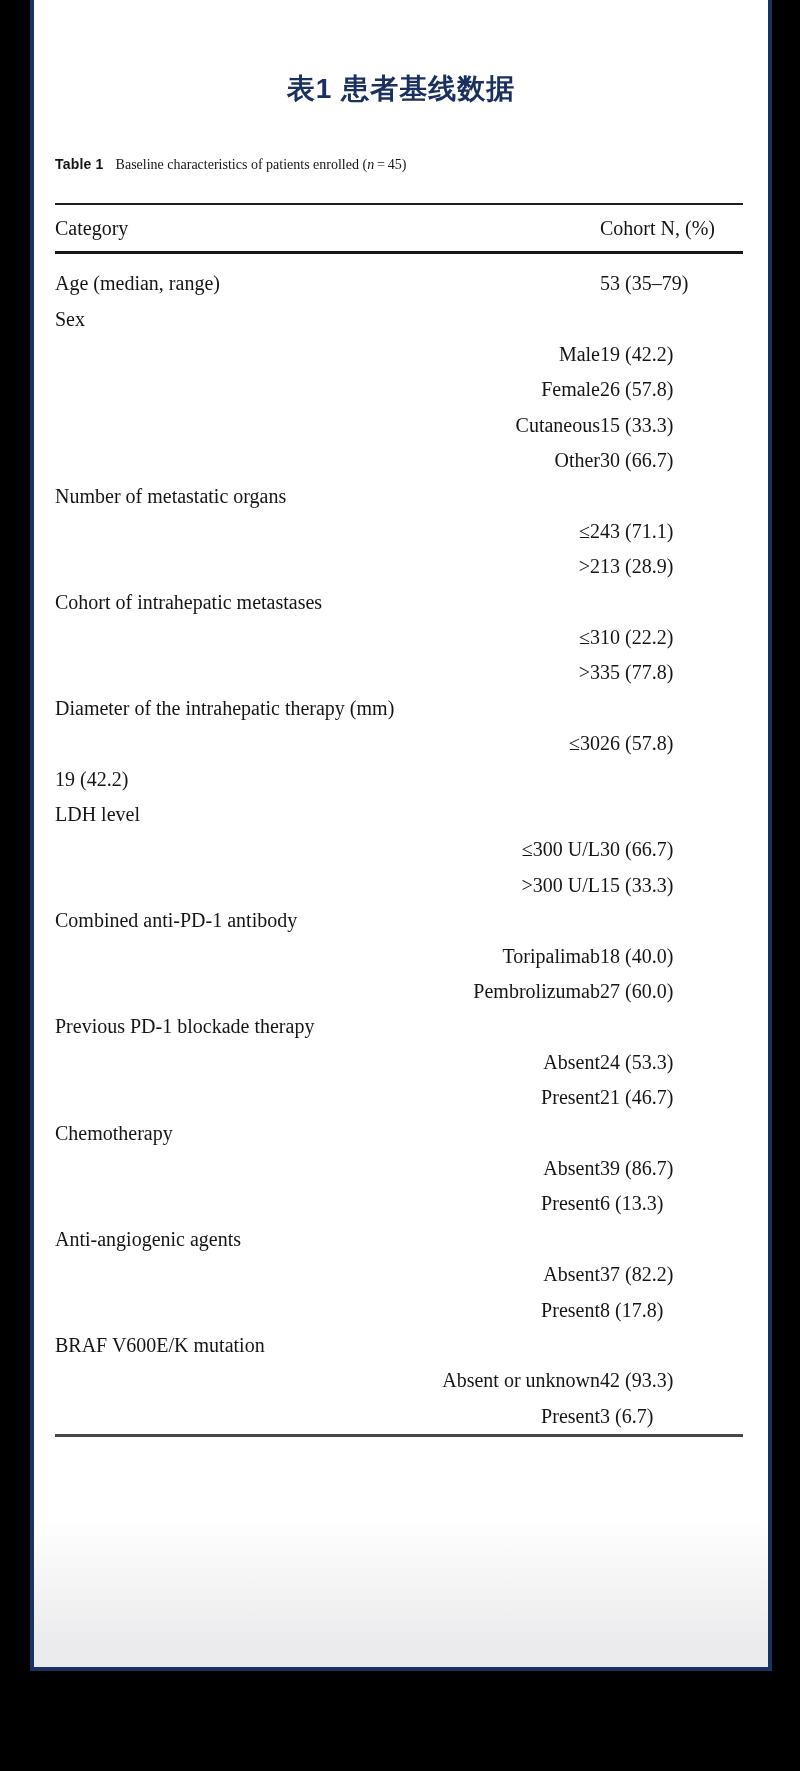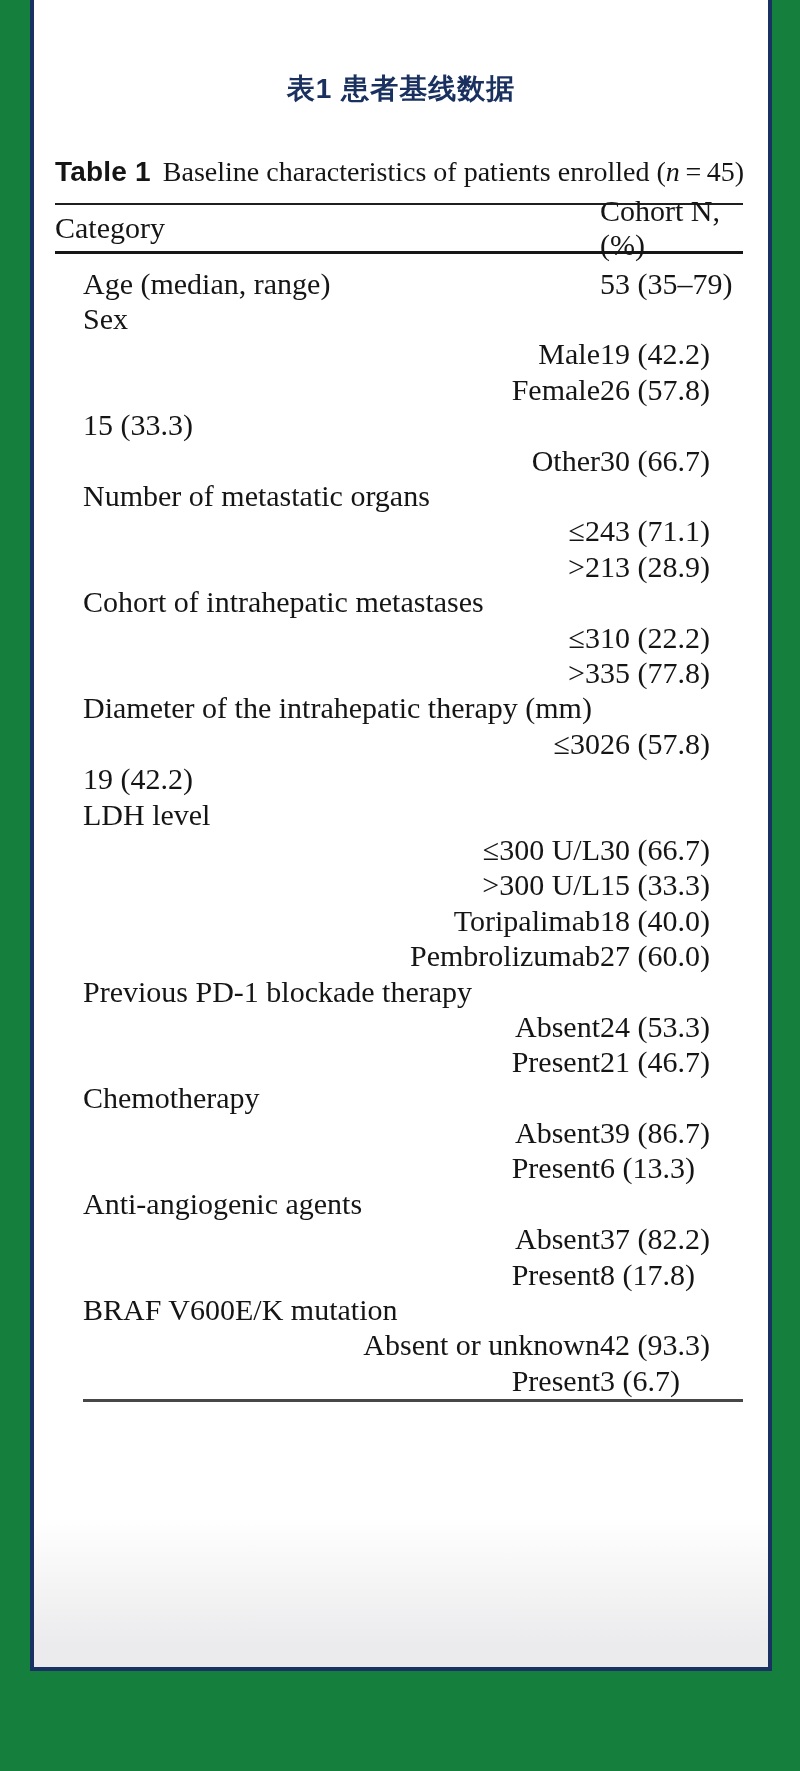--- a/index.html
+++ b/index.html
@@ -4,21 +4,21 @@
 <style>
   html, body {
     margin: 0;
     padding: 0;
     background: #ffffff;
   }
   .page {
     position: relative;
     width: 800px;
     height: 1771px;
-    background: #15803d;
+    background: #000000;
     overflow: hidden;
     font-family: "Liberation Serif", "DejaVu Serif", serif;
     color: #151515;
   }
   .card {
     position: absolute;
     left: 30px;
     top: -6px;
     width: 734px;          
     height: 1669px;        
@@ -46,51 +46,50 @@
     font-weight: bold;
     font-size: 28px;
     letter-spacing: 1px;
     color: #1a3160;
   }
   .caption {
     position: absolute;
     top: 158px;
     left: 21px;
     width: 692px;
-    font-size: 28px;
+    font-size: 14px;
     white-space: nowrap;
   }
   .caption .cap-label {
     font-family: "Liberation Sans", "DejaVu Sans", sans-serif;
     font-weight: bold;
     margin-right: 12px;
     letter-spacing: 0.2px;
   }
   .caption .it { font-style: italic; }
 
   .ptable {
     position: absolute;
     top: 205px;
     left: 21px;
     width: 688px;
     border-top: 2.5px solid #1f1f1f;
-    font-size: 30px;
+    font-size: 20px;
   }
   .thead {
     display: flex;
     align-items: center;
     height: 46px;
     border-bottom: 3px solid #161616;
   }
   .thead .col-cat { flex: 1; }
   .thead .col-val { width: 143px; }
   .tbody {
     padding-top: 12px;
     border-bottom: 3px solid #474747;
-    margin-left: 28px;
   }
   .trow {
     display: flex;
     align-items: center;
     height: 35.4px;
   }
   .trow .tlabel { flex: 1; }
   .trow.indent .tlabel { padding-left: 13px; text-align: right; }
   .trow .tvalue { width: 143px; }
 </style>
@@ -124,20 +123,21 @@
           </div>
           <div class="trow indent">
             <div class="tlabel">Male</div>
             <div class="tvalue">19 (42.2)</div>
           </div>
           <div class="trow indent">
             <div class="tlabel">Female</div>
             <div class="tvalue">26 (57.8)</div>
           </div>
           <div class="trow indent">
+            <div class="tlabel">Cutaneous</div>
             <div class="tvalue">15 (33.3)</div>
           </div>
           <div class="trow indent">
             <div class="tlabel">Other</div>
             <div class="tvalue">30 (66.7)</div>
           </div>
           <div class="trow">
             <div class="tlabel">Number of metastatic organs</div>
             <div class="tvalue"></div>
           </div>
@@ -177,20 +177,24 @@
             <div class="tvalue"></div>
           </div>
           <div class="trow indent">
             <div class="tlabel">≤300 U/L</div>
             <div class="tvalue">30 (66.7)</div>
           </div>
           <div class="trow indent">
             <div class="tlabel">&gt;300 U/L</div>
             <div class="tvalue">15 (33.3)</div>
           </div>
+          <div class="trow">
+            <div class="tlabel">Combined anti-PD-1 antibody</div>
+            <div class="tvalue"></div>
+          </div>
           <div class="trow indent">
             <div class="tlabel">Toripalimab</div>
             <div class="tvalue">18 (40.0)</div>
           </div>
           <div class="trow indent">
             <div class="tlabel">Pembrolizumab</div>
             <div class="tvalue">27 (60.0)</div>
           </div>
           <div class="trow">
             <div class="tlabel">Previous PD-1 blockade therapy</div>

